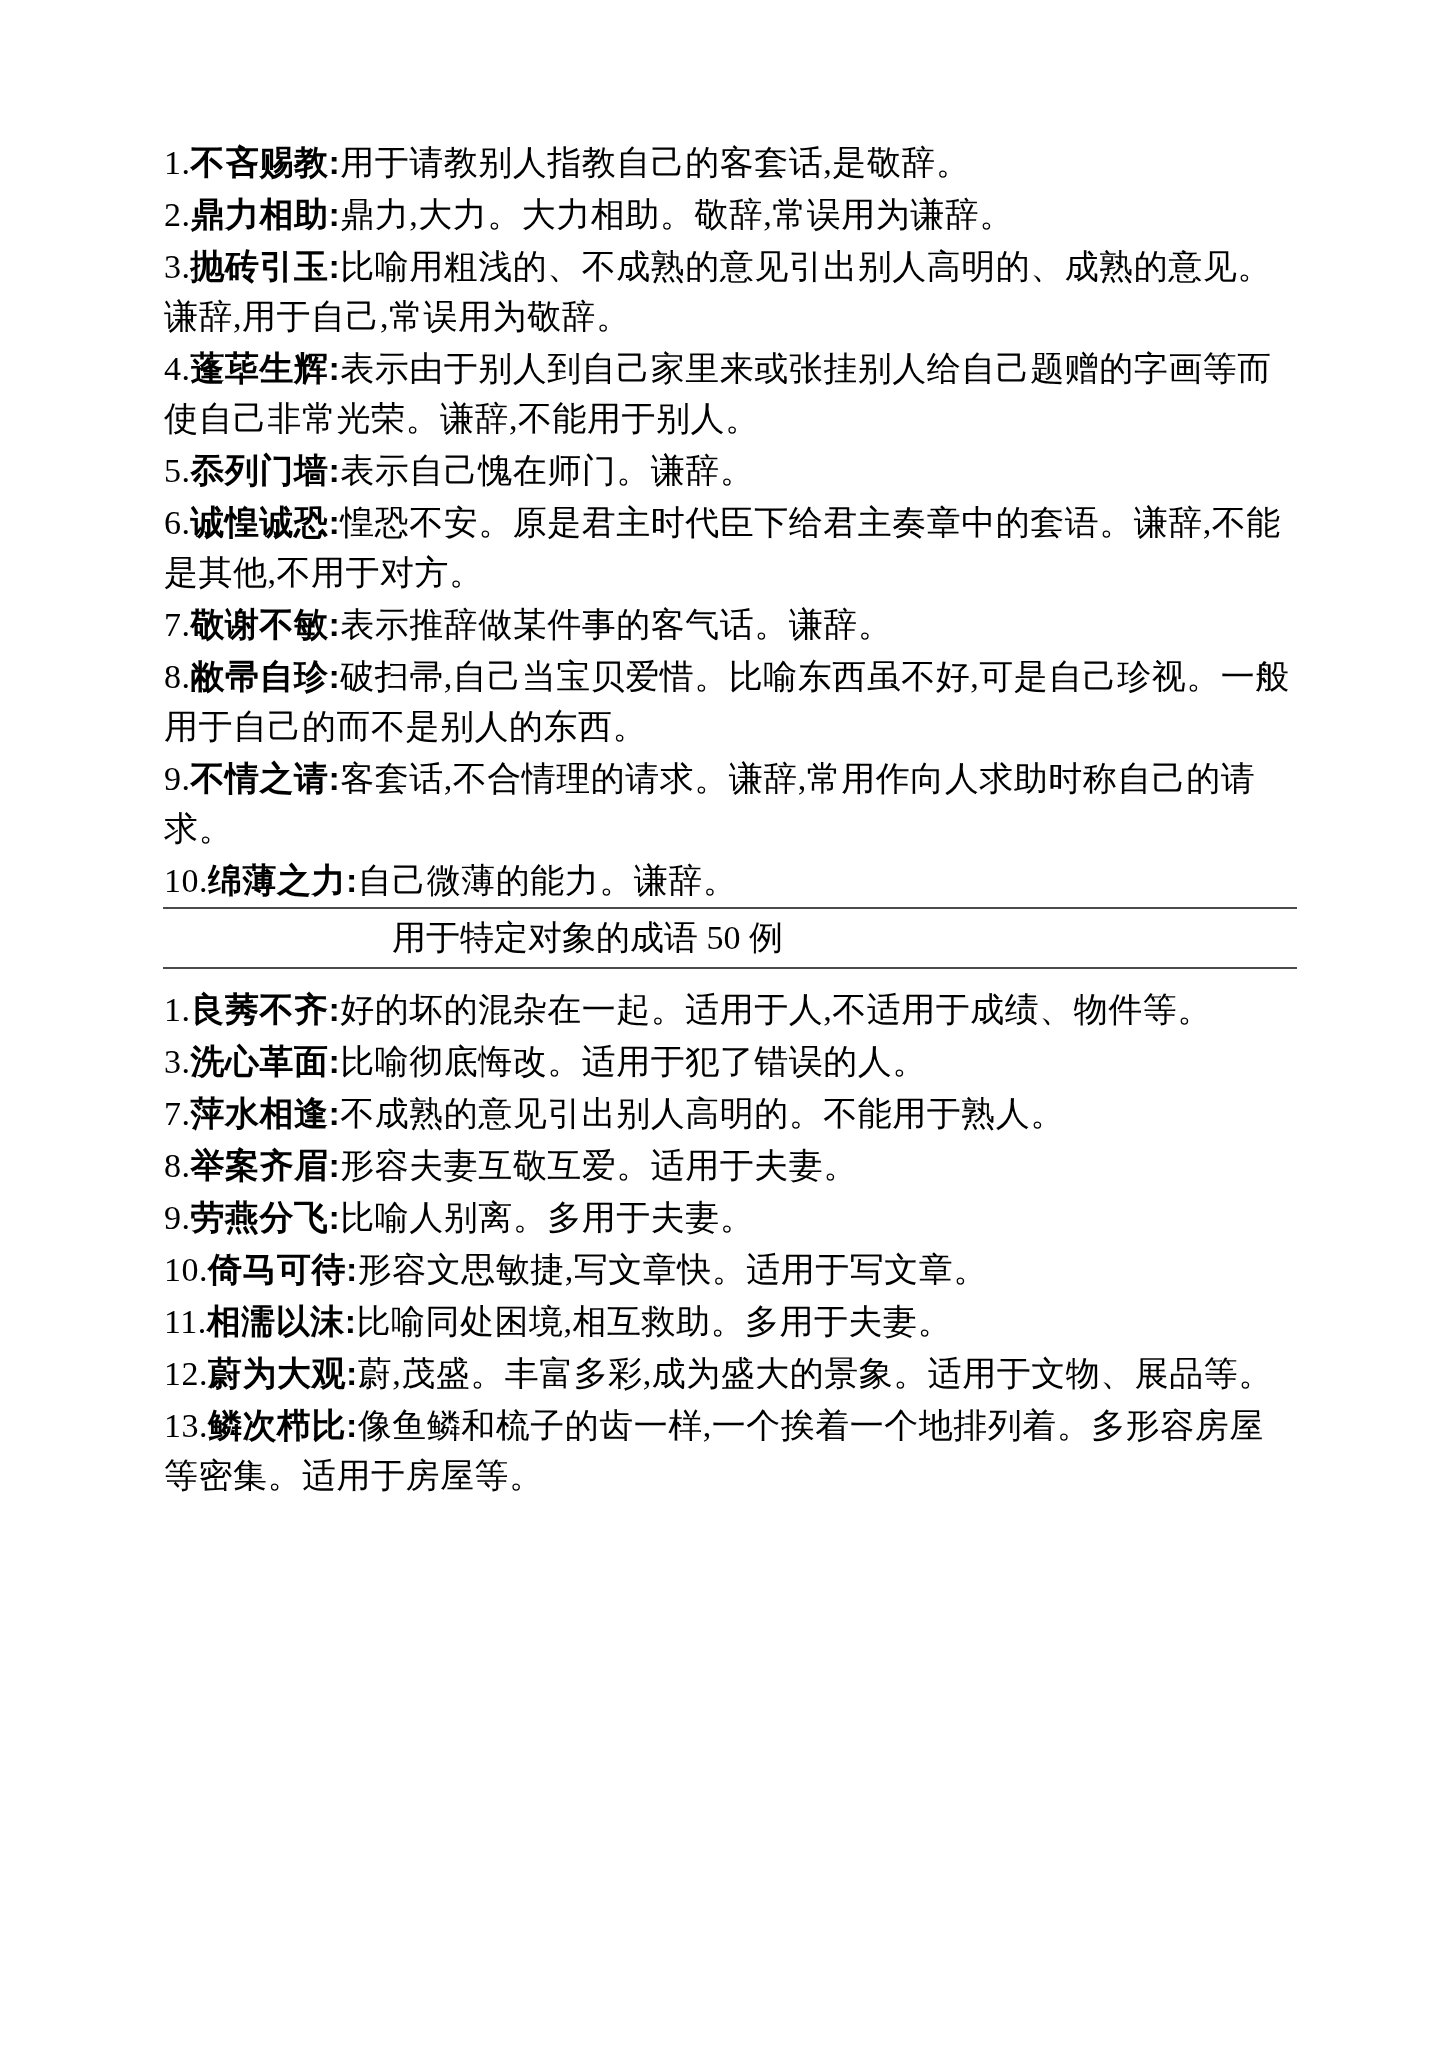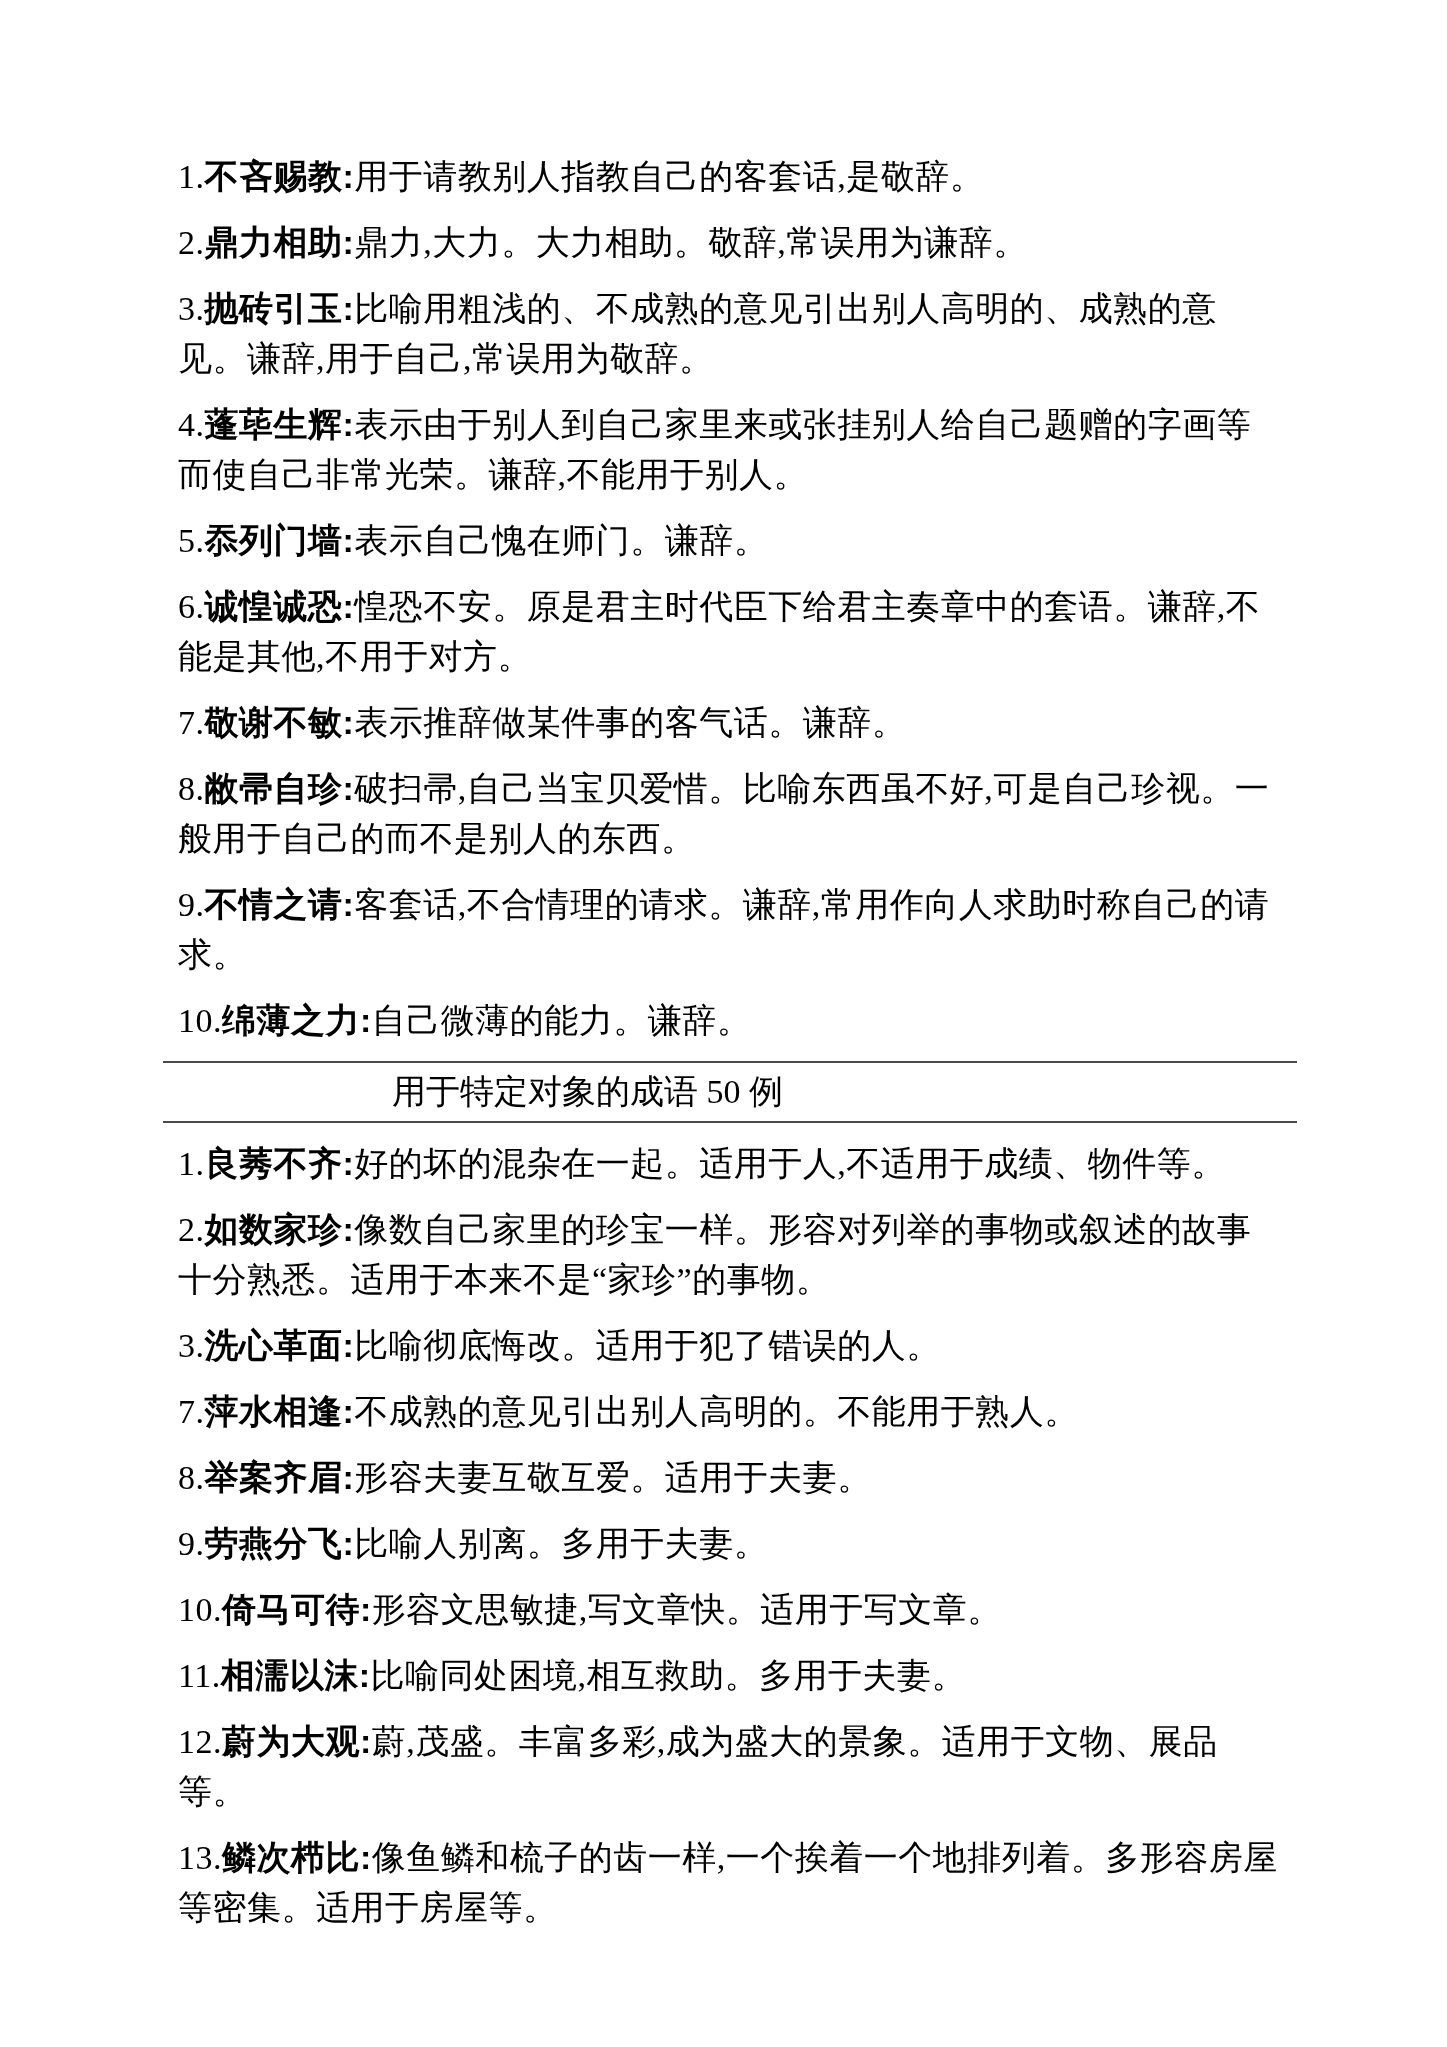--- a/index.html
+++ b/index.html
@@ -19,21 +19,21 @@
     width: 1447px;
     height: 2047px;
     padding: 136px 150px 40px 163px;
     background: #ffffff;
   }
   .idiom-list {
     margin: 0;
     padding: 0;
   }
   .item {
-    margin: 15px;
+    margin: 1px;
     padding: 0;
     font-size: 34px;
     line-height: 50px;
     letter-spacing: 0.5px;
     word-break: break-all;
   }
   .num {
     font-family: "Liberation Serif", "DejaVu Serif", serif;
     font-weight: 400;
   }
@@ -81,21 +81,20 @@
   <p class="item"><span class="num">9.</span><span class="term">不情之请:</span><span class="desc">客套话,不合情理的请求。谦辞,常用作向人求助时称自己的请求。</span></p>
 
   <p class="item"><span class="num">10.</span><span class="term">绵薄之力:</span><span class="desc">自己微薄的能力。谦辞。</span></p>
 </div>
 
   <div class="section-header">用于特定对象的成语 50 例</div>
 
   <div class="idiom-list" id="section2-list">
   <p class="item"><span class="num">1.</span><span class="term">良莠不齐:</span><span class="desc">好的坏的混杂在一起。适用于人,不适用于成绩、物件等。</span></p>
 
-  <p class="item"><span class="num">2.</span><span class="term">如数家珍:</span><span class="desc">像数自己家里的珍宝一样。形容对列举的事物或叙述的故事十分熟悉。适用于本来不是“家珍”的事物。</span></p>
 
   <p class="item"><span class="num">3.</span><span class="term">洗心革面:</span><span class="desc">比喻彻底悔改。适用于犯了错误的人。</span></p>
 
 
 
 
   <p class="item"><span class="num">7.</span><span class="term">萍水相逢:</span><span class="desc">不成熟的意见引出别人高明的。不能用于熟人。</span></p>
 
   <p class="item"><span class="num">8.</span><span class="term">举案齐眉:</span><span class="desc">形容夫妻互敬互爱。适用于夫妻。</span></p>
 

